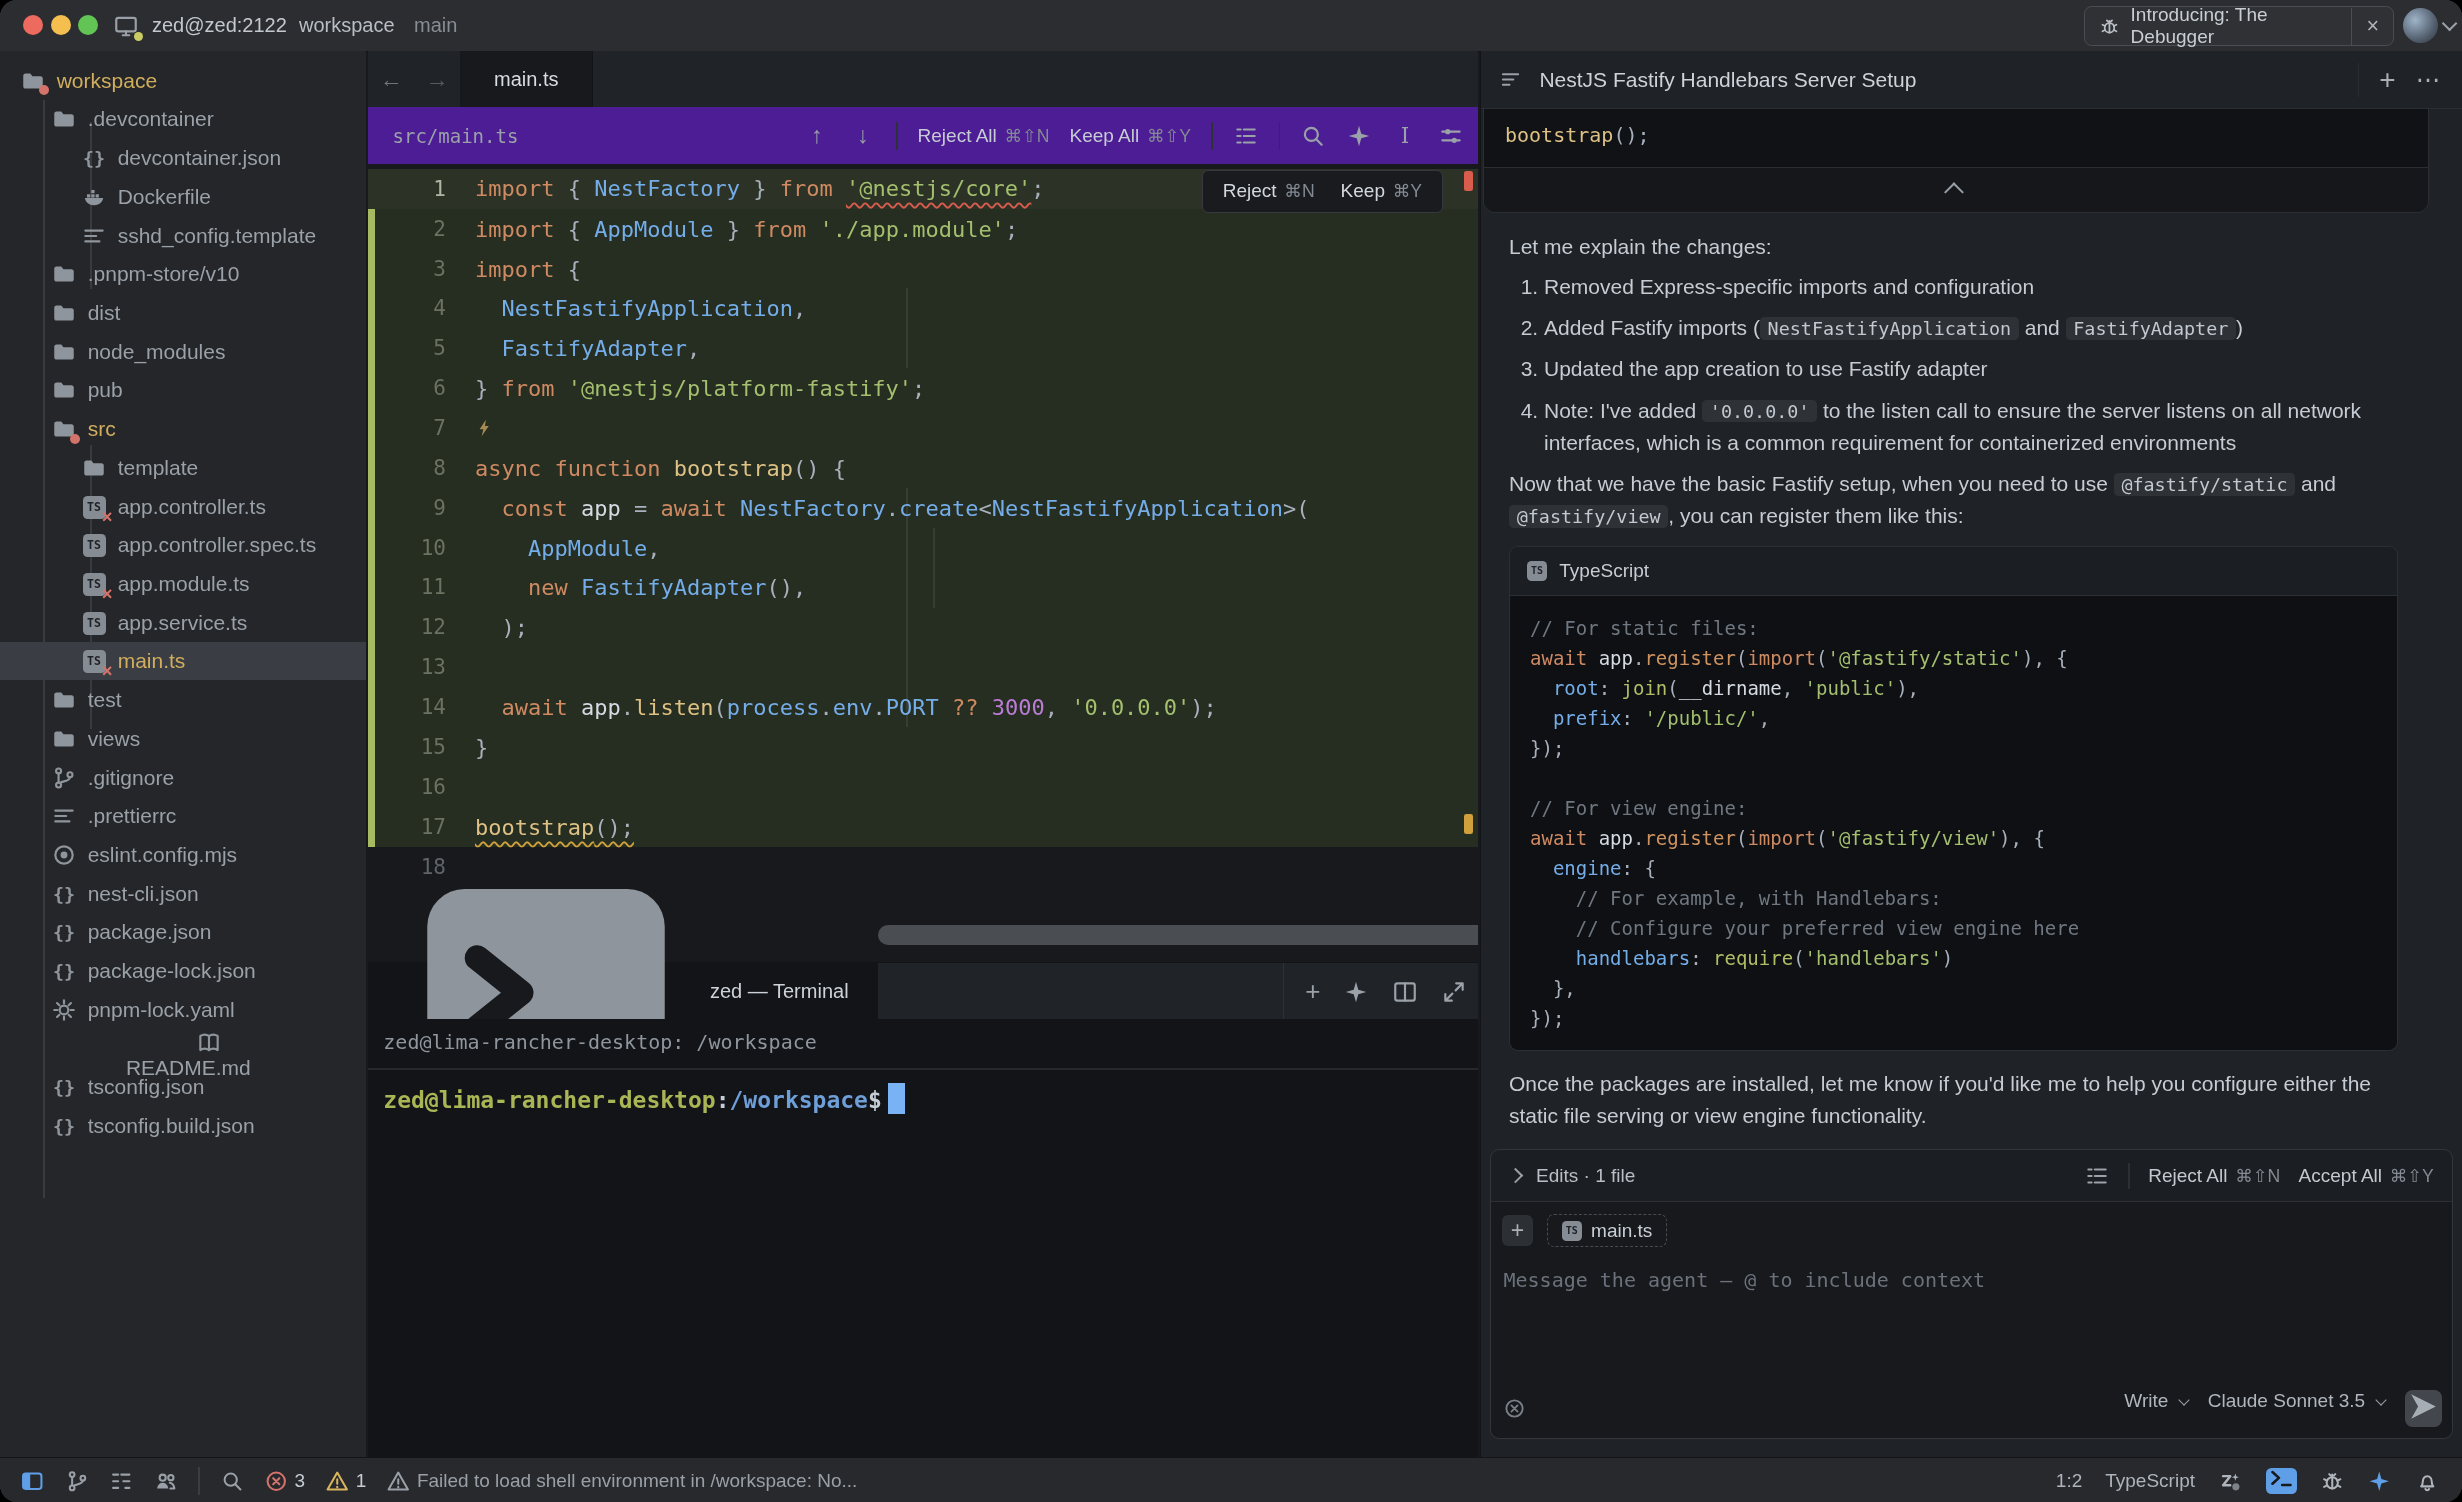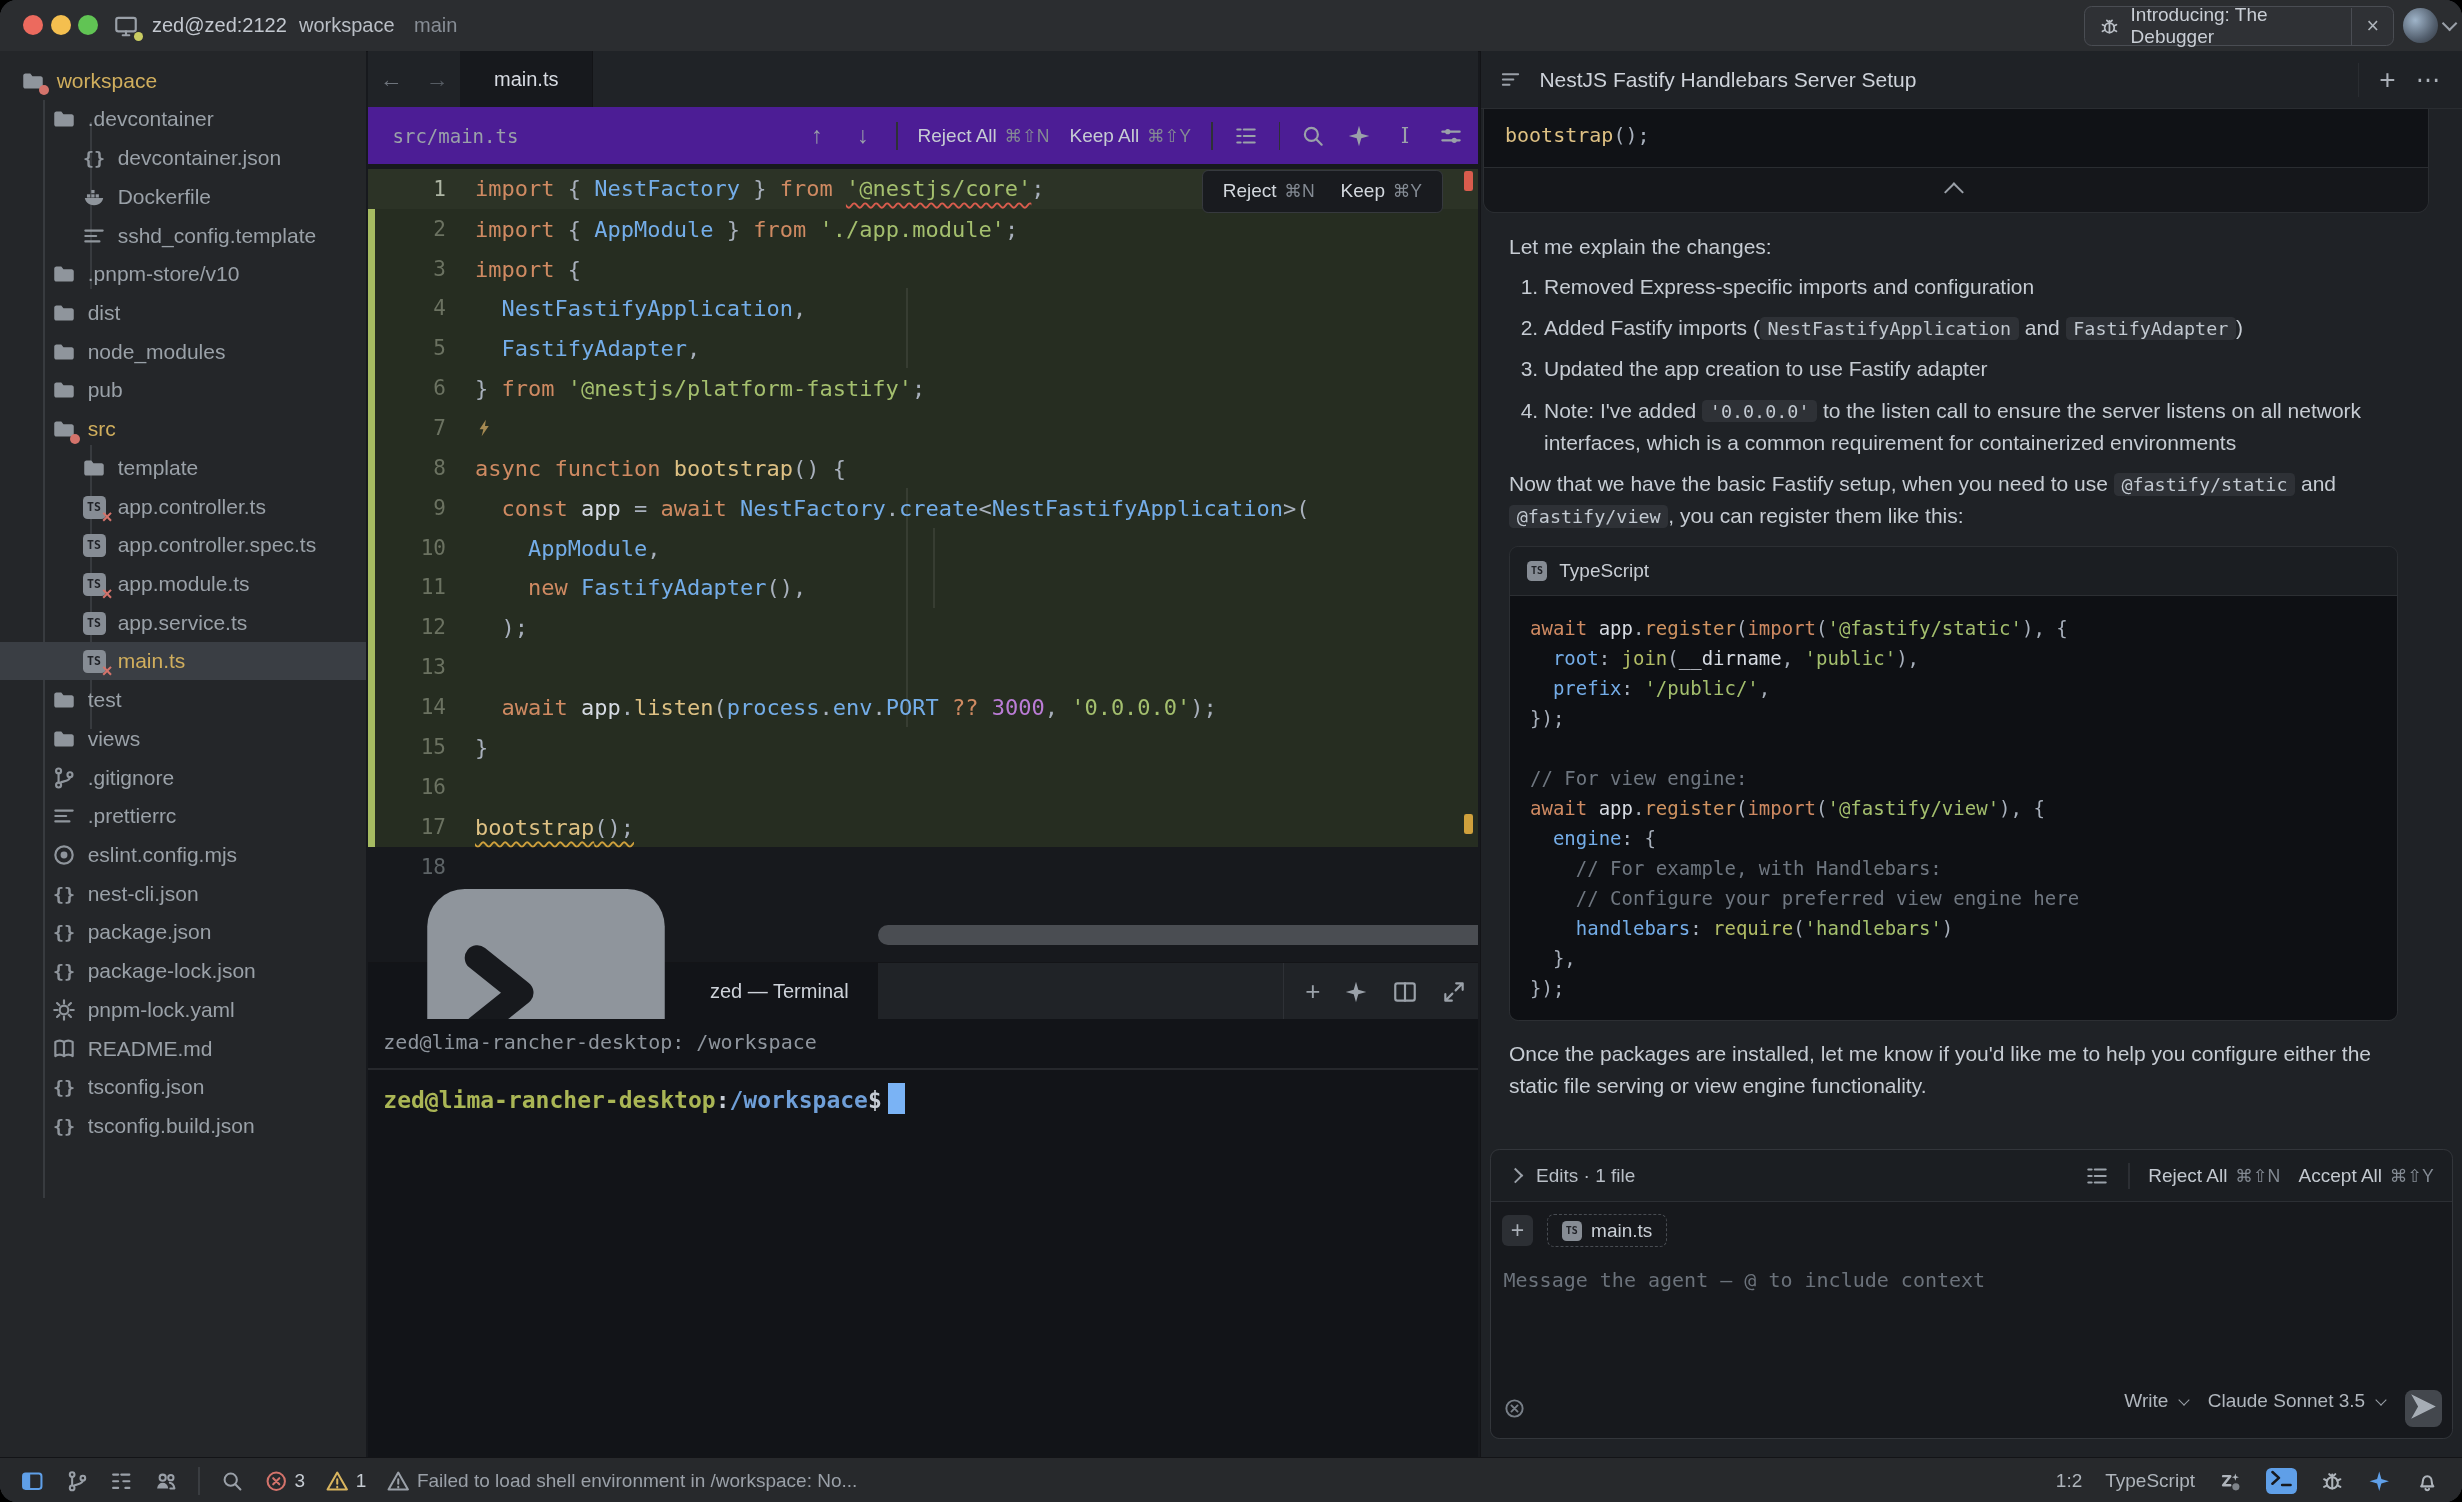--- a/index.html
+++ b/index.html
@@ -331,21 +331,21 @@
         </div>
         <div class="sb-row" style="top: 940px;">
           <span class="sb-ico" style="margin-left: 51px;">
             <svg viewBox="0 0 24 24" fill="none" stroke="currentColor" stroke-width="2" stroke-linecap="round" stroke-linejoin="round" style="width:100%;height:100%">
               <circle cx="12" cy="12" r="4"></circle>
               <path d="M12 3v3M12 18v3M3 12h3M18 12h3M5.6 5.6l2.1 2.1M16.3 16.3l2.1 2.1M5.6 18.4l2.1-2.1M16.3 7.7l2.1-2.1"></path>
             </svg>
           </span>
           <span class="sb-label">pnpm-lock.yaml</span>
         </div>
-        <div class="sb-row" style="top: 979px;">
+        <div class="sb-row" style="top: 979px; flex-direction: column;">
           <span class="sb-ico" style="margin-left: 51px;">
             <svg viewBox="0 0 24 24" fill="none" stroke="currentColor" stroke-width="2" stroke-linecap="round" stroke-linejoin="round" style="width:100%;height:100%">
               <path d="M4 5.5c2.6-1.6 5.4-1.6 8 0 2.6-1.6 5.4-1.6 8 0v13c-2.6-1.6-5.4-1.6-8 0-2.6-1.6-5.4-1.6-8 0v-13z"></path>
               <path d="M12 5.5v13"></path>
             </svg>
           </span>
           <span class="sb-label">README.md</span>
         </div>
         <div class="sb-row" style="top: 1017px;">
           <span class="sb-ico" style="margin-left: 51px;">
@@ -560,20 +560,21 @@
             <li>Updated the app creation to use Fastify adapter</li>
             <li>Note: I've added <span class="cchip">'0.0.0.0'</span> to the listen call to ensure the server listens on all network interfaces, which is a common requirement for containerized environments</li>
           </ol>
         <div id="ag-para-now">Now that we have the basic Fastify setup, when you need to use <span class="cchip">@fastify/static</span> and <span class="cchip">@fastify/view</span>, you can register them like this:</div>
         <div class="cb">
           <div class="cb-head">
             <span class="tsbox">TS</span>
             <span>TypeScript</span>
           </div>
           <div class="cb-body" id="ag-code">
+              <div class="cb-line"><span class="tk-cmt">// For static files:</span></div>
               <div class="cb-line"><span class="tk-kw">await</span><span class="tk-var"> app</span><span class="tk-pn">.</span><span class="tk-fno">register</span><span class="tk-pn">(</span><span class="tk-kw">import</span><span class="tk-pn">(</span><span class="tk-str">'@fastify/static'</span><span class="tk-pn">), {</span></div>
               <div class="cb-line"><span class="tk-pn">  </span><span class="tk-prop">root</span><span class="tk-pn">: </span><span class="tk-fng">join</span><span class="tk-pn">(</span><span class="tk-var">__dirname</span><span class="tk-pn">, </span><span class="tk-str">'public'</span><span class="tk-pn">),</span></div>
               <div class="cb-line"><span class="tk-pn">  </span><span class="tk-prop">prefix</span><span class="tk-pn">: </span><span class="tk-str">'/public/'</span><span class="tk-pn">,</span></div>
               <div class="cb-line"><span class="tk-pn">});</span></div>
               <div class="cb-line"></div>
               <div class="cb-line"><span class="tk-cmt">// For view engine:</span></div>
               <div class="cb-line"><span class="tk-kw">await</span><span class="tk-var"> app</span><span class="tk-pn">.</span><span class="tk-fno">register</span><span class="tk-pn">(</span><span class="tk-kw">import</span><span class="tk-pn">(</span><span class="tk-str">'@fastify/view'</span><span class="tk-pn">), {</span></div>
               <div class="cb-line"><span class="tk-pn">  </span><span class="tk-prop">engine</span><span class="tk-pn">: {</span></div>
               <div class="cb-line"><span class="tk-cmt">    // For example, with Handlebars:</span></div>
               <div class="cb-line"><span class="tk-cmt">    // Configure your preferred view engine here</span></div>

